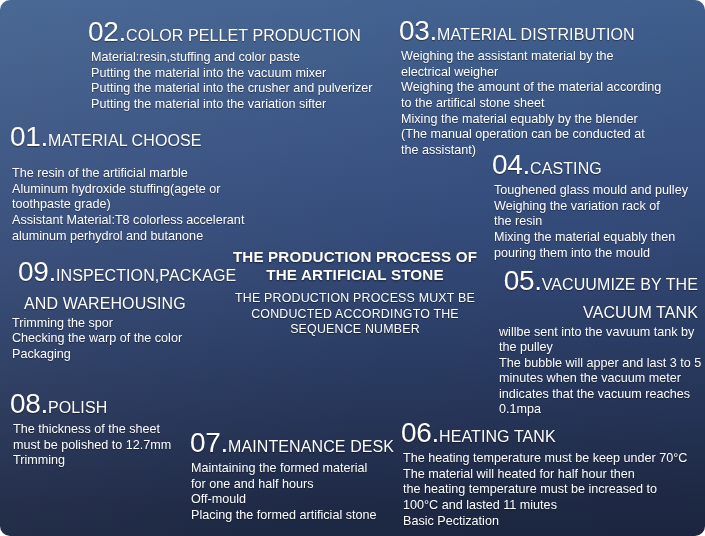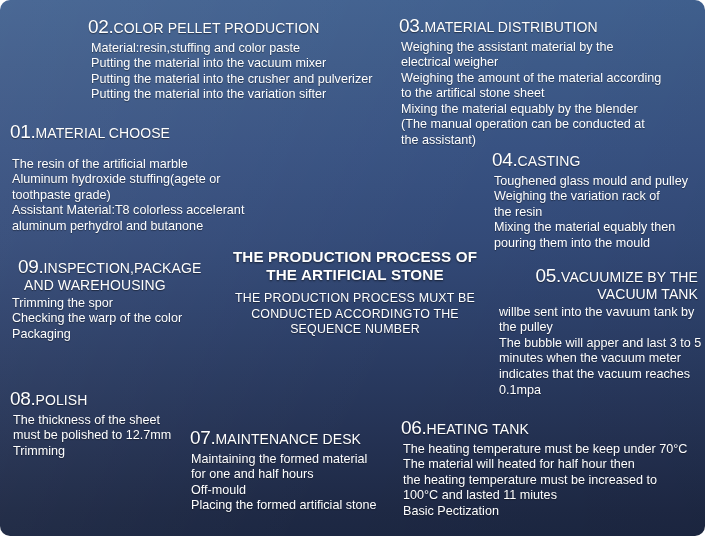--- a/index.html
+++ b/index.html
@@ -44,25 +44,26 @@
     position: absolute;
     z-index: 2;
   }
   .head {
     white-space: nowrap;
     line-height: 1.08;
     letter-spacing: 0.1px;
     text-shadow: 0 1px 1px rgba(0,0,0,0.45);
   }
   .head .num {
-    font-size: 19px;
+    font-size: 28px;
     letter-spacing: -0.3px;
   }
   .head .ttl {
-    font-size: 14px;
+    font-size: 16px;
+    margin-top: 8px;
   }
   .head.two-line {
     white-space: normal;
   }
   .body {
     font-size: 12.6px;
     line-height: 15.6px;
     text-shadow: 0 1px 1px rgba(0,0,0,0.40);
   }
   .body div { white-space: nowrap; }

